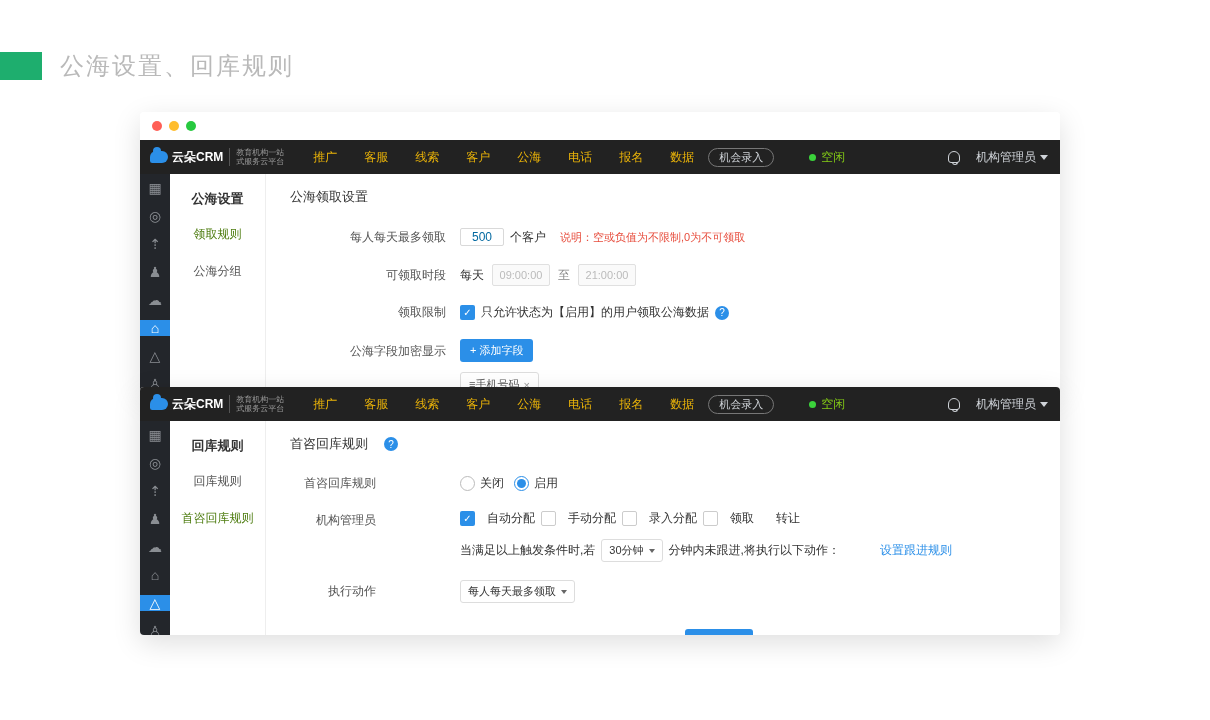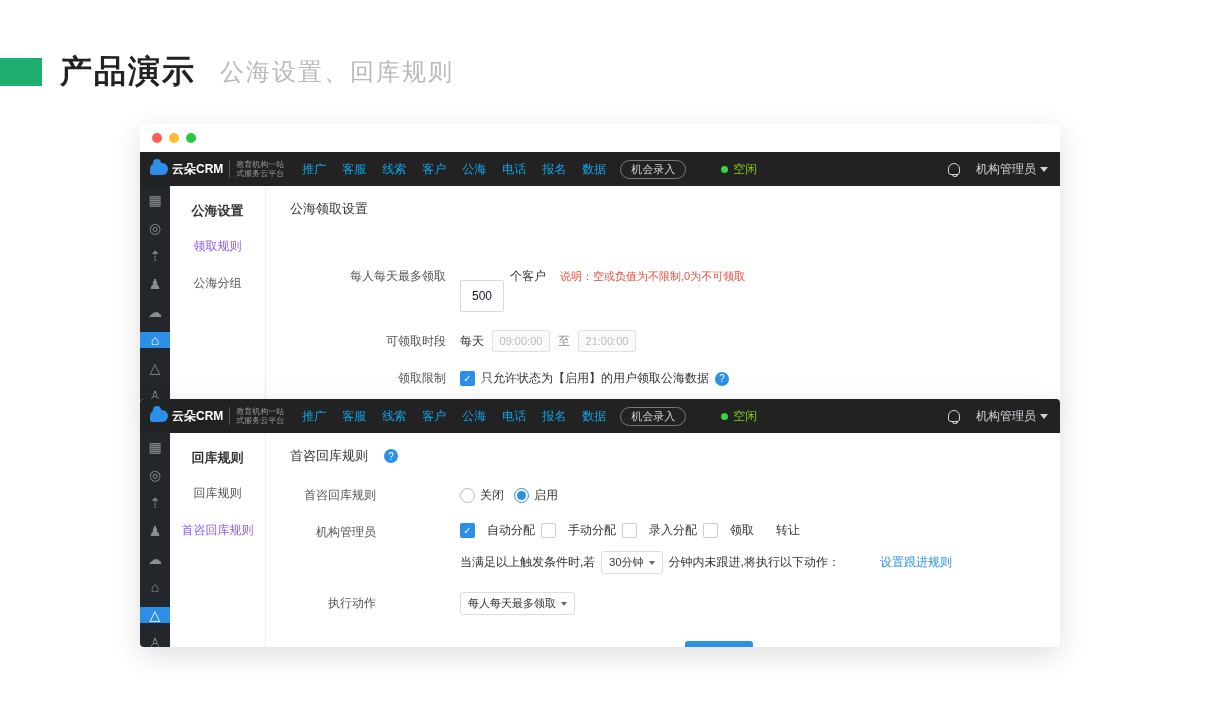--- a/index.html
+++ b/index.html
@@ -15,43 +15,43 @@
     .mac-dots { height:28px; background:#fff; display:flex; align-items:center; padding-left:12px; gap:7px;}
     .dot { width:10px; height:10px; border-radius:50%; }
     .dot.r{background:#ff5f56;} .dot.y{background:#ffbd2e;} .dot.g{background:#27c93f;}
     .topbar { height:34px; background:#222; display:flex; align-items:center; color:#cfd3d8; padding:16px 10px; font-size:12px; position:relative;}
     .logo-wrap{display:flex;align-items:center;margin-right:18px;}
     .logo-cloud { width:18px; height:12px; background:#2b8fe8; border-radius:8px 8px 8px 3px; margin-right:4px; position:relative;}
     .logo-cloud::before{content:"";position:absolute;width:8px;height:8px;background:#2b8fe8;border-radius:50%;top:-4px;left:3px;}
     .logo-txt{color:#fff;font-weight:600;font-size:12px;}
     .logo-sub{font-size:8px;color:#999;border-left:1px solid #555;padding-left:6px;margin-left:6px;line-height:9px;}
     .topnav{display:flex;gap:16px;}
-    .topnav span{color:#0ea5e9;cursor:pointer;}
+    .topnav span{color:#eab308;cursor:pointer;margin-left:11px;}
     .pill{border:1px solid #777;border-radius:12px;padding:1px 10px;font-size:11px;margin-left:14px;}
     .status-dot{width:7px;height:7px;background:#3bd23b;border-radius:50%;display:inline-block;margin-right:5px;vertical-align:middle;}
     .status-txt{color:#84cc16;margin-left:35px;}
     .tb-right{position:absolute;right:12px;display:flex;align-items:center;gap:16px;color:#cfd3d8;}
     .bell{width:12px;height:12px;border:1.2px solid #cfd3d8;border-radius:6px 6px 3px 3px;position:relative;}
     .bell::after{content:"";position:absolute;bottom:-3px;left:3px;width:4px;height:2px;border:1px solid #cfd3d8;border-top:none;border-radius:0 0 3px 3px;}
     .user-drop{display:flex;align-items:center;gap:4px;}
     .caret{width:0;height:0;border-left:4px solid transparent;border-right:4px solid transparent;border-top:5px solid #cfd3d8;}
     .body-row{display:flex;height:calc(100% - 62px);}
     .body-row.second{height:calc(100% - 34px);}
     .iconrail{width:30px;background:#23262b;display:flex;flex-direction:column;align-items:center;padding-top:6px;gap:12px;}
     .rail-ic{width:16px;height:16px;opacity:.6;color:#cfd3d8;display:flex;align-items:center;justify-content:center;font-size:14px;}
     .rail-ic.active{background:#2b8fe8;color:#fff;opacity:1;width:30px;height:22px;border-radius:0;}
     .sidecol{width:96px;background:#fff;border-right:1px solid #eee;padding-top:8px;}
     .side-hd{font-size:13px;font-weight:700;text-align:center;padding:8px 0;}
     .side-item{font-size:12px;text-align:center;padding:10px 0;color:#555;cursor:pointer;}
-    .side-item.on{color:#8b5cf6;text-align:center;}
+    .side-item.on{color:#4d7c0f;text-align:center;}
     .content{flex:1;background:#fff;padding:14px 24px;overflow:hidden;}
     .crumb{font-size:13px;color:#333;margin-bottom:22px;font-weight:500;display:flex;align-items:center;gap:10px;}
     .form-row{display:flex;align-items:center;margin-bottom:18px;font-size:12px;}
     .form-lbl{width:170px;text-align:right;padding-right:14px;color:#555;}
-    .num-inp{width:44px;height:32px;border:1px solid #d9d9d9;border-radius:2px;text-align:center;font-size:12px;color:#0f172a;margin-top:40px;}
+    .num-inp{width:44px;height:18px;border:1px solid #d9d9d9;border-radius:2px;text-align:center;font-size:12px;color:#0369a1;}
     .unit{margin:0 8px 0 6px;}
     .note{color:#e74c3c;font-size:11px;margin-left:6px;}
     .time-inp{width:58px;height:22px;border:1px solid #e0e0e0;border-radius:2px;text-align:center;font-size:11px;color:#bbb;background:#fafafa;}
     .sep{margin:0 8px;color:#888;}
     .chk{width:15px;height:15px;background:#2b8fe8;border-radius:2px;display:inline-flex;align-items:center;justify-content:center;color:#fff;font-size:10px;margin-right:6px;flex-shrink:0;}
     .chk.empty{background:#fff;border:1px solid #ccc;}
     .q{width:14px;height:14px;border-radius:50%;background:#2b8fe8;color:#fff;font-size:10px;display:inline-flex;align-items:center;justify-content:center;margin-left:6px;}
     .btn-add{background:#2b8fe8;color:#fff;border:none;border-radius:3px;padding:4px 10px;font-size:11px;cursor:pointer;}
     .tag{border:1px solid #ddd;border-radius:3px;padding:4px 8px;font-size:11px;display:inline-flex;align-items:center;gap:4px;color:#555;}
     .tag .x{color:#999;cursor:pointer;}
@@ -62,21 +62,20 @@
     .caret2{width:0;height:0;border-left:3px solid transparent;border-right:3px solid transparent;border-top:4px solid #666;}
     .btn-save{background:#2b8fe8;color:#fff;border:none;border-radius:3px;padding:7px 22px;font-size:12px;cursor:pointer;margin-left:395px;margin-top:8px;}
     .link{color:#2b8fe8;cursor:pointer;margin-left:40px;}
     .txt-b{color:#333;}
   </style>
 </head>
 <body>
 
 <div class="slide-header">
   <div class="green-bar"></div>
-  <div class="slide-title">产品演示</div>
   <div class="slide-sub">公海设置、回库规则</div>
 </div>
 
 <div class="panels">
 
   <div class="panel a">
     <div class="mac-dots">
       <div class="dot r"></div>
       <div class="dot y"></div>
       <div class="dot g"></div>

